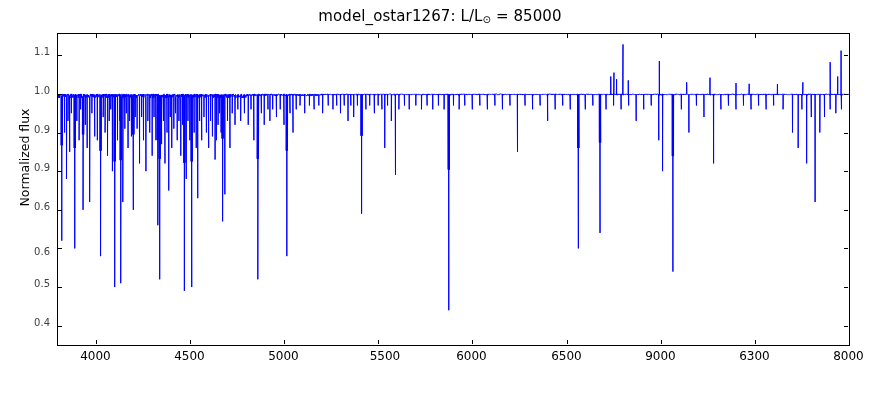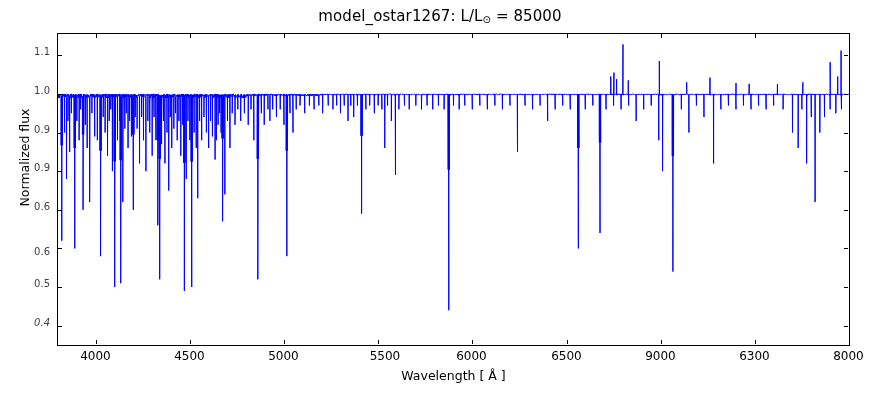--- a/index.html
+++ b/index.html
@@ -145,21 +145,21 @@
         <div class="tick-line" style="left: 509.5px; top: 1px; width: 1px; height: 4px;"></div>
         <div class="tick-line" style="left: 509.5px; top: 307px; width: 1px; height: 4px;"></div>
         <div class="tick-line" style="left: 603.5px; top: 1px; width: 1px; height: 4px;"></div>
         <div class="tick-line" style="left: 603.5px; top: 307px; width: 1px; height: 4px;"></div>
         <div class="tick-line" style="left: 697.5px; top: 1px; width: 1px; height: 4px;"></div>
         <div class="tick-line" style="left: 697.5px; top: 307px; width: 1px; height: 4px;"></div>
         <div class="tick-line" style="left: 791.5px; top: 1px; width: 1px; height: 4px;"></div>
         <div class="tick-line" style="left: 791.5px; top: 307px; width: 1px; height: 4px;"></div>
       </div>
     <div id="ytick-labels">
-        <div class="ytick-label" style="top: 283.5px; left: -52px; width: 45px; font-style: italic;">0.4</div>
+        <div class="ytick-label" style="top: 283.5px; left: -52px; width: 45px;">0.4</div>
         <div class="ytick-label" style="top: 244.5px; left: -52px; width: 45px;">0.5</div>
         <div class="ytick-label" style="top: 213px; left: -52px; width: 45px;">0.6</div>
         <div class="ytick-label" style="top: 167.5px; left: -52px; width: 45px;">0.6</div>
         <div class="ytick-label" style="top: 128.5px; left: -52px; width: 45px;">0.9</div>
         <div class="ytick-label" style="top: 90.5px; left: -52px; width: 45px;">0.9</div>
         <div class="ytick-label" style="top: 51.5px; left: -52px; width: 45px;">1.0</div>
         <div class="ytick-label" style="top: 12.5px; left: -52px; width: 45px;">1.1</div>
       </div>
     <div id="xtick-labels">
         <div class="xtick-label" style="left: -1.5px; top: 316px; width: 80px;">4000</div>
@@ -167,16 +167,15 @@
         <div class="xtick-label" style="left: 186.5px; top: 316px; width: 80px;">5000</div>
         <div class="xtick-label" style="left: 288px; top: 316px; width: 80px;">5500</div>
         <div class="xtick-label" style="left: 374.5px; top: 316px; width: 80px;">6000</div>
         <div class="xtick-label" style="left: 469.5px; top: 316px; width: 80px;">6500</div>
         <div class="xtick-label" style="left: 563.5px; top: 316px; width: 80px;">9000</div>
         <div class="xtick-label" style="left: 657.5px; top: 316px; width: 80px;">6300</div>
         <div class="xtick-label" style="left: 751.5px; top: 316px; width: 80px;">8000</div>
       </div>
   </div>
 
-  <div id="xlabel">Wavelength [ Å ]</div>
   <div id="ylabel">Normalized flux</div>
 
 </div>
 
 </body></html>

